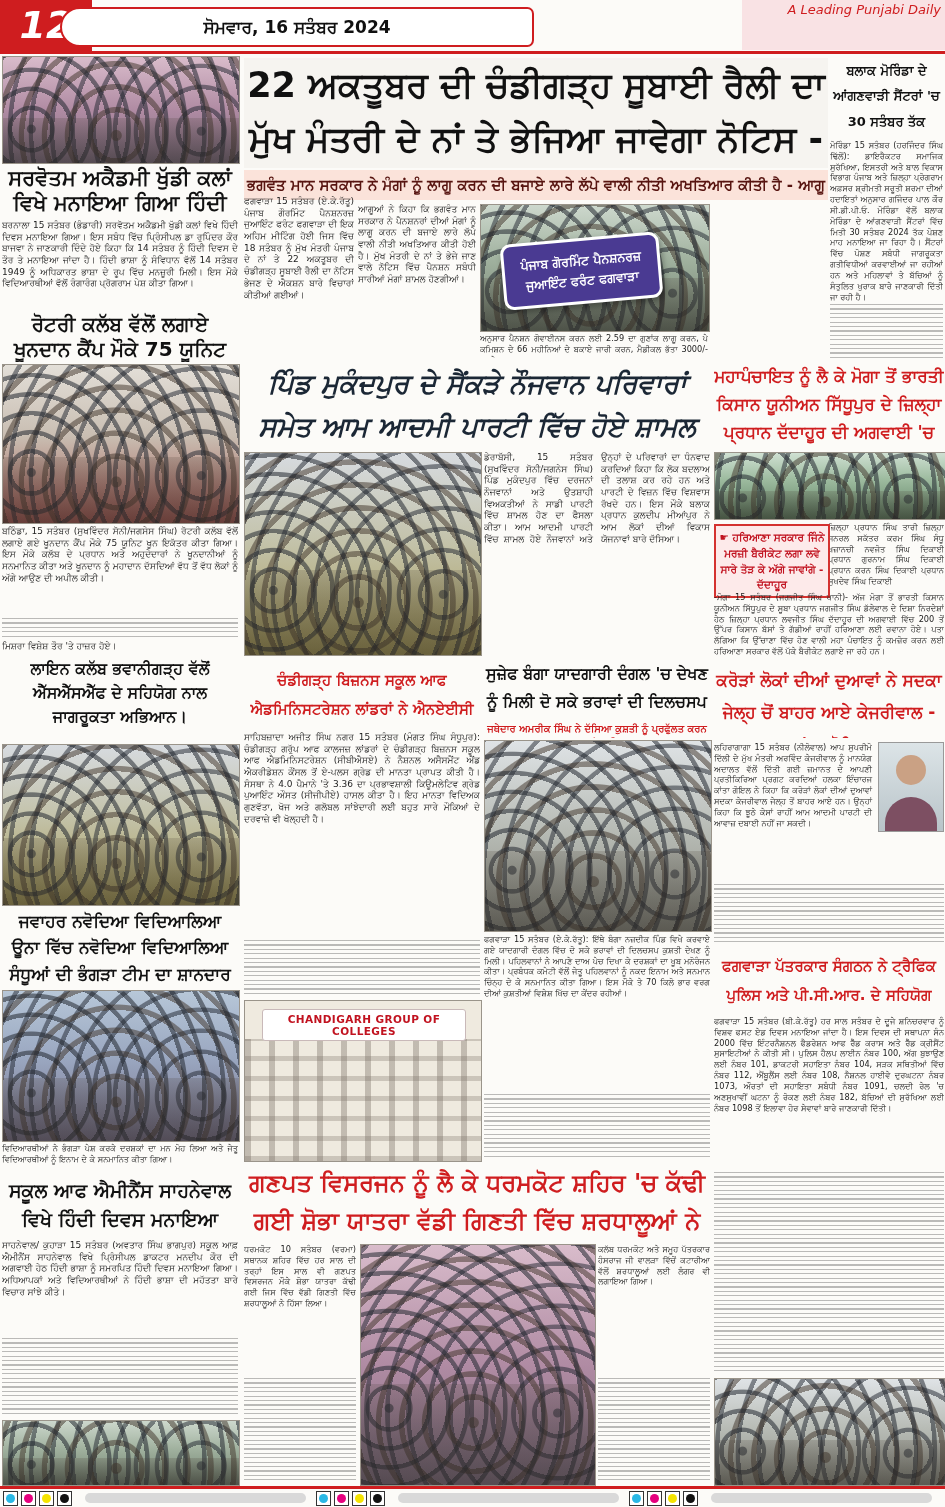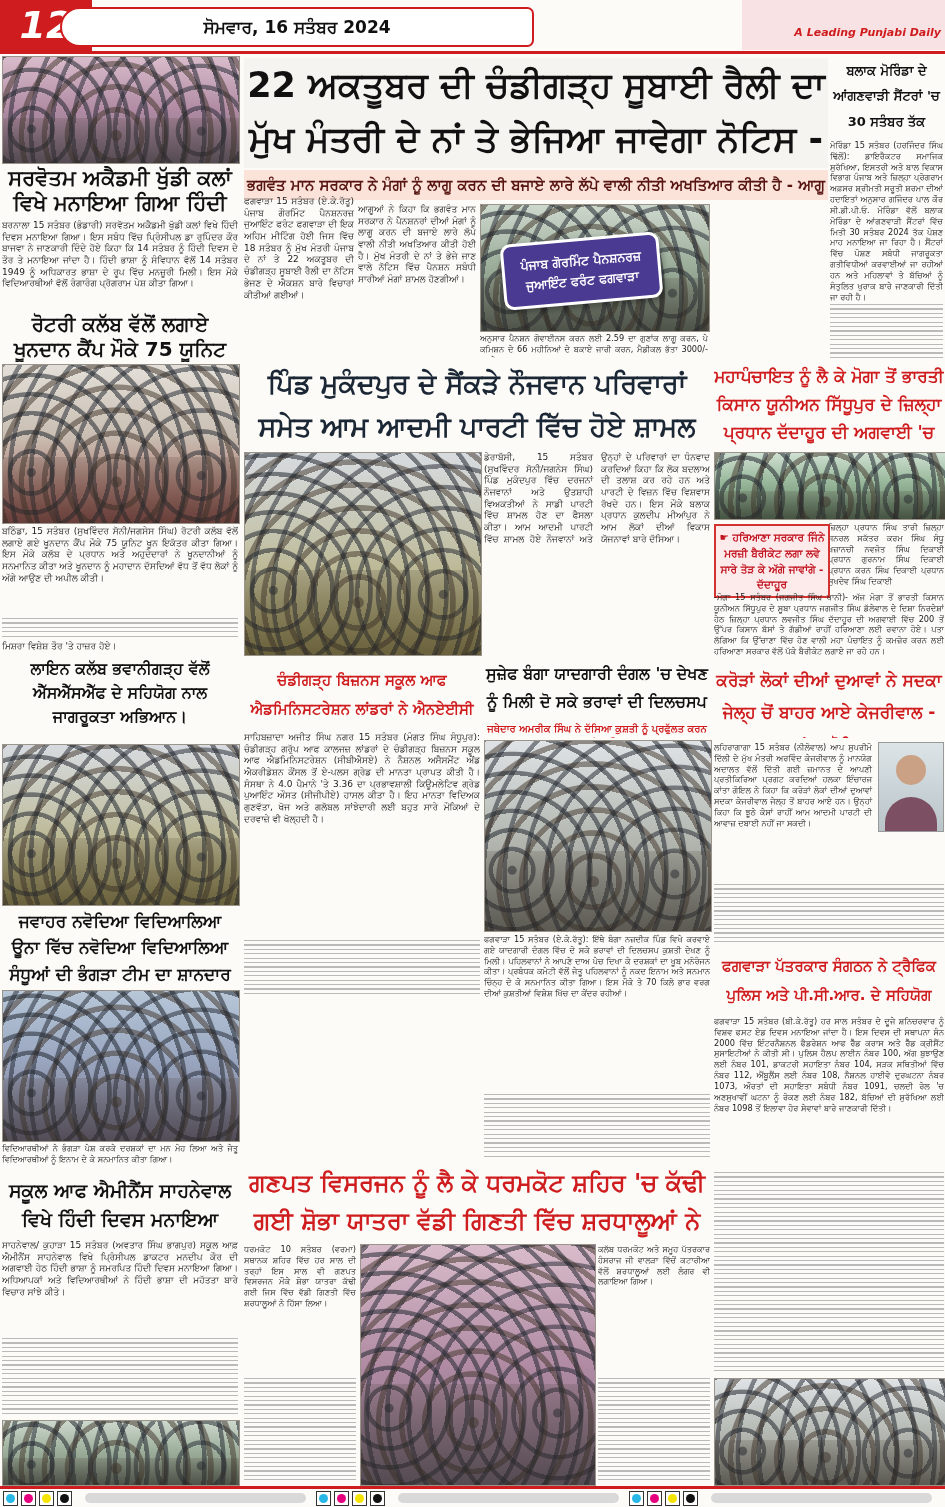--- a/index.html
+++ b/index.html
@@ -6,29 +6,29 @@
   .page{position:relative;width:945px;height:1507px;background:#fcfbf8;overflow:hidden;
         font-family:"DejaVu Sans","Liberation Sans",sans-serif;color:#1c1c1c;}
   .abs{position:absolute;}
   
   .pgnum{left:0;top:0;width:92px;height:52px;background:#cf1d1f;color:#fff;
          font-size:38px;font-weight:800;text-align:center;line-height:50px;font-style:italic;}
   .datepill{left:60px;top:7px;width:470px;height:36px;background:#fff;border:2px solid #cf1d1f;
             border-radius:24px 8px 8px 24px;text-align:center;line-height:36px;
             font-size:17px;font-weight:700;color:#101010;}
   .mastbox{left:742px;top:0;width:203px;height:50px;background:#f9e2e4;text-align:center;}
-  .tagline{position:absolute;right:4px;top:2px;font-size:11px;font-style:italic;color:#cf1d1f;font-weight:700;margin-top:24px;}
+  .tagline{position:absolute;right:4px;top:2px;font-size:13px;font-style:italic;color:#cf1d1f;font-weight:400;}
   .mastname{margin-top:10px;font-size:32px;font-weight:900;color:#cf1d1f;letter-spacing:1px;line-height:1;}
   .hrule{left:0;top:51px;width:945px;height:3px;background:#cf1d1f;}
   
   .bt{font-size:9px;line-height:1.3;text-align:justify;color:#1c1c1c;overflow:hidden;}
   .bt8{font-size:8.2px;line-height:1.32;}
   .hd{font-weight:800;text-align:center;overflow:hidden;color:#111;}
   .red{color:#cf1d1f;}
-  .navy{color:#1b2735;}
+  .navy{color:#1b2735;font-style:italic;}
   .greek{opacity:.32;background-image:repeating-linear-gradient(180deg,#2f2f2f 0 1.2px,transparent 1.2px 4.4px);}
   .subheadbar{background:#fbe3da;color:#571410;font-weight:800;font-size:15px;text-align:center;}
   
   .ph{position:absolute;border:1px solid #9a948a;overflow:hidden;}
   .ph::before{content:"";position:absolute;inset:0;
     background:
       repeating-radial-gradient(circle at 12% 68%, rgba(35,40,48,.55) 0 4px, transparent 5px 19px),
       repeating-radial-gradient(circle at 48% 74%, rgba(62,50,40,.5) 0 5px, transparent 6px 23px),
       repeating-radial-gradient(circle at 84% 70%, rgba(30,35,45,.5) 0 4px, transparent 5px 21px);}
   .ph::after{content:"";position:absolute;left:0;right:0;bottom:0;height:42%;
@@ -124,20 +124,23 @@
   <div class="ph v-flags" style="left:714px;top:452px;width:230px;height:66px"></div>
   <div class="abs bt bt8" style="left:828px;top:522px;width:116px;height:68px">ਜ਼ਿਲ੍ਹਾ ਪ੍ਰਧਾਨ ਸਿੰਘ ਤਾਰੀ ਜ਼ਿਲ੍ਹਾ ਜਨਰਲ ਸਕੱਤਰ ਕਰਮ ਸਿੰਘ ਸੰਧੂ ਖਜ਼ਾਨਚੀ ਨਵਜੋਤ ਸਿੰਘ ਦਿਕਾਈ ਪ੍ਰਧਾਨ ਗੁਰਨਾਮ ਸਿੰਘ ਦਿਕਾਈ ਪ੍ਰਧਾਨ ਕਰਨ ਸਿੰਘ ਦਿਕਾਈ ਪ੍ਰਧਾਨ ਸੁਖਦੇਵ ਸਿੰਘ ਦਿਕਾਈ</div>
   <div class="abs pq" style="left:714px;top:524px;width:106px;height:62px">
     <span>☛ </span><span>ਹਰਿਆਣਾ ਸਰਕਾਰ ਜਿੰਨੇ ਮਰਜ਼ੀ ਬੈਰੀਕੇਟ ਲਗਾ ਲਵੇ ਸਾਰੇ ਤੋੜ ਕੇ ਅੱਗੇ ਜਾਵਾਂਗੇ - ਦੱਦਾਹੂਰ</span>
   </div>
   <div class="abs bt bt8" style="left:714px;top:592px;width:230px;height:68px">-ਮੋਗਾ 15 ਸਤੰਬਰ (ਜਗਜੀਤ ਸਿੰਘ ਖਾਨੀ)- ਅੱਜ ਮੋਗਾ ਤੋਂ ਭਾਰਤੀ ਕਿਸਾਨ ਯੂਨੀਅਨ ਸਿੱਧੂਪੁਰ ਦੇ ਸੂਬਾ ਪ੍ਰਧਾਨ ਜਗਜੀਤ ਸਿੰਘ ਡੱਲੇਵਾਲ ਦੇ ਦਿਸ਼ਾ ਨਿਰਦੇਸ਼ਾਂ ਹੇਠ ਜ਼ਿਲ੍ਹਾ ਪ੍ਰਧਾਨ ਲਵਜੀਤ ਸਿੰਘ ਦੱਦਾਹੂਰ ਦੀ ਅਗਵਾਈ ਵਿੱਚ 200 ਤੋਂ ਉੱਪਰ ਕਿਸਾਨ ਬੱਸਾਂ ਤੇ ਗੱਡੀਆਂ ਰਾਹੀਂ ਹਰਿਆਣਾ ਲਈ ਰਵਾਨਾ ਹੋਏ। ਪਤਾ ਲੱਗਿਆ ਕਿ ਉੱਚਾਣਾ ਵਿੱਚ ਹੋਣ ਵਾਲੀ ਮਹਾ ਪੰਚਾਇਤ ਨੂੰ ਕਮਜ਼ੋਰ ਕਰਨ ਲਈ ਹਰਿਆਣਾ ਸਰਕਾਰ ਵੱਲੋਂ ਪੱਕੇ ਬੈਰੀਕੇਟ ਲਗਾਏ ਜਾ ਰਹੇ ਹਨ।</div>
 
   <div class="abs hd red" style="left:244px;top:666px;width:236px;height:62px;font-size:15px;line-height:1.9">ਚੰਡੀਗੜ੍ਹ ਬਿਜ਼ਨਸ ਸਕੂਲ ਆਫ ਐਡਮਿਨਿਸਟਰੇਸ਼ਨ ਲਾਂਡਰਾਂ ਨੇ ਐਨਏਈਸੀ ਇਹ ਪਲਸ ਗ੍ਰੇਡ ਨਾਲ ਕੀਤੀ ਮਾਨਤਾ ਹਾਸਲ</div>
   <div class="abs bt" style="left:244px;top:732px;width:236px;height:206px">ਸਾਹਿਬਜ਼ਾਦਾ ਅਜੀਤ ਸਿੰਘ ਨਗਰ 15 ਸਤੰਬਰ (ਮੰਗਤ ਸਿੰਘ ਸੰਧੂਪੁਰ): ਚੰਡੀਗੜ੍ਹ ਗਰੁੱਪ ਆਫ ਕਾਲਜਜ਼ ਲਾਂਡਰਾਂ ਦੇ ਚੰਡੀਗੜ੍ਹ ਬਿਜ਼ਨਸ ਸਕੂਲ ਆਫ ਐਡਮਿਨਿਸਟਰੇਸ਼ਨ (ਸੀਬੀਐਸਏ) ਨੇ ਨੈਸ਼ਨਲ ਅਸੈਸਮੈਂਟ ਐਂਡ ਐਕਰੀਡੇਸ਼ਨ ਕੌਂਸਲ ਤੋਂ ਏ-ਪਲਸ ਗ੍ਰੇਡ ਦੀ ਮਾਨਤਾ ਪ੍ਰਾਪਤ ਕੀਤੀ ਹੈ। ਸੰਸਥਾ ਨੇ 4.0 ਪੈਮਾਨੇ 'ਤੇ 3.36 ਦਾ ਪ੍ਰਭਾਵਸ਼ਾਲੀ ਕਿਊਮਲੇਟਿਵ ਗ੍ਰੇਡ ਪੁਆਇੰਟ ਔਸਤ (ਸੀਜੀਪੀਏ) ਹਾਸਲ ਕੀਤਾ ਹੈ। ਇਹ ਮਾਨਤਾ ਵਿਦਿਅਕ ਗੁਣਵੱਤਾ, ਖੋਜ ਅਤੇ ਗਲੋਬਲ ਸਾਂਝੇਦਾਰੀ ਲਈ ਬਹੁਤ ਸਾਰੇ ਮੌਕਿਆਂ ਦੇ ਦਰਵਾਜ਼ੇ ਵੀ ਖੋਲ੍ਹਦੀ ਹੈ।</div>
   <div class="abs greek" style="left:244px;top:940px;width:236px;height:56px"></div>
+  <div class="phb" style="left:244px;top:1000px;width:236px;height:160px">
+    <div class="sign">CHANDIGARH GROUP OF COLLEGES</div>
+  </div>
 
   <div class="abs hd" style="left:484px;top:660px;width:226px;height:58px;font-size:16px;line-height:1.75">ਸੁਜ਼ੇਫ ਬੰਗਾ ਯਾਦਗਾਰੀ ਦੰਗਲ 'ਚ ਦੇਖਣ ਨੂੰ ਮਿਲੀ ਦੋ ਸਕੇ ਭਰਾਵਾਂ ਦੀ ਦਿਲਚਸਪ ਕੁਸ਼ਤੀ</div>
   <div class="abs hd red" style="left:484px;top:722px;width:226px;height:16px;font-size:10px;line-height:1.4">ਜਥੇਦਾਰ ਅਮਰੀਕ ਸਿੰਘ ਨੇ ਦੱਸਿਆ ਕੁਸ਼ਤੀ ਨੂੰ ਪ੍ਰਫੁੱਲਤ ਕਰਨ ਦਾ ਸ਼ਲਾਘਾਯੋਗ ਉਪਰਾਲਾ</div>
   <div class="ph v-street" style="left:484px;top:740px;width:226px;height:190px"></div>
   <div class="abs bt bt8" style="left:484px;top:934px;width:226px;height:158px">ਫਗਵਾੜਾ 15 ਸਤੰਬਰ (ਏ.ਕੇ.ਰੱਤੂ): ਇੱਥੇ ਬੰਗਾ ਨਜ਼ਦੀਕ ਪਿੰਡ ਵਿਖੇ ਕਰਵਾਏ ਗਏ ਯਾਦਗਾਰੀ ਦੰਗਲ ਵਿੱਚ ਦੋ ਸਕੇ ਭਰਾਵਾਂ ਦੀ ਦਿਲਚਸਪ ਕੁਸ਼ਤੀ ਦੇਖਣ ਨੂੰ ਮਿਲੀ। ਪਹਿਲਵਾਨਾਂ ਨੇ ਆਪਣੇ ਦਾਅ ਪੇਚ ਦਿਖਾ ਕੇ ਦਰਸ਼ਕਾਂ ਦਾ ਖੂਬ ਮਨੋਰੰਜਨ ਕੀਤਾ। ਪ੍ਰਬੰਧਕ ਕਮੇਟੀ ਵੱਲੋਂ ਜੇਤੂ ਪਹਿਲਵਾਨਾਂ ਨੂੰ ਨਕਦ ਇਨਾਮ ਅਤੇ ਸਨਮਾਨ ਚਿੰਨ੍ਹ ਦੇ ਕੇ ਸਨਮਾਨਿਤ ਕੀਤਾ ਗਿਆ। ਇਸ ਮੌਕੇ ਤੇ 70 ਕਿਲੋ ਭਾਰ ਵਰਗ ਦੀਆਂ ਕੁਸ਼ਤੀਆਂ ਵਿਸ਼ੇਸ਼ ਖਿੱਚ ਦਾ ਕੇਂਦਰ ਰਹੀਆਂ।</div>
   <div class="abs greek" style="left:484px;top:1094px;width:226px;height:64px"></div>
 
   <div class="abs hd red" style="left:714px;top:664px;width:230px;height:74px;font-size:17px;line-height:1.9">ਕਰੋੜਾਂ ਲੋਕਾਂ ਦੀਆਂ ਦੁਆਵਾਂ ਨੇ ਸਦਕਾ ਜੇਲ੍ਹ ਚੋਂ ਬਾਹਰ ਆਏ ਕੇਜਰੀਵਾਲ - ਕਾਂਤਾ ਗੋਇਲ</div>
   <div class="abs bt bt8" style="left:714px;top:742px;width:230px;height:140px">
     <span class="portrait"></span>

